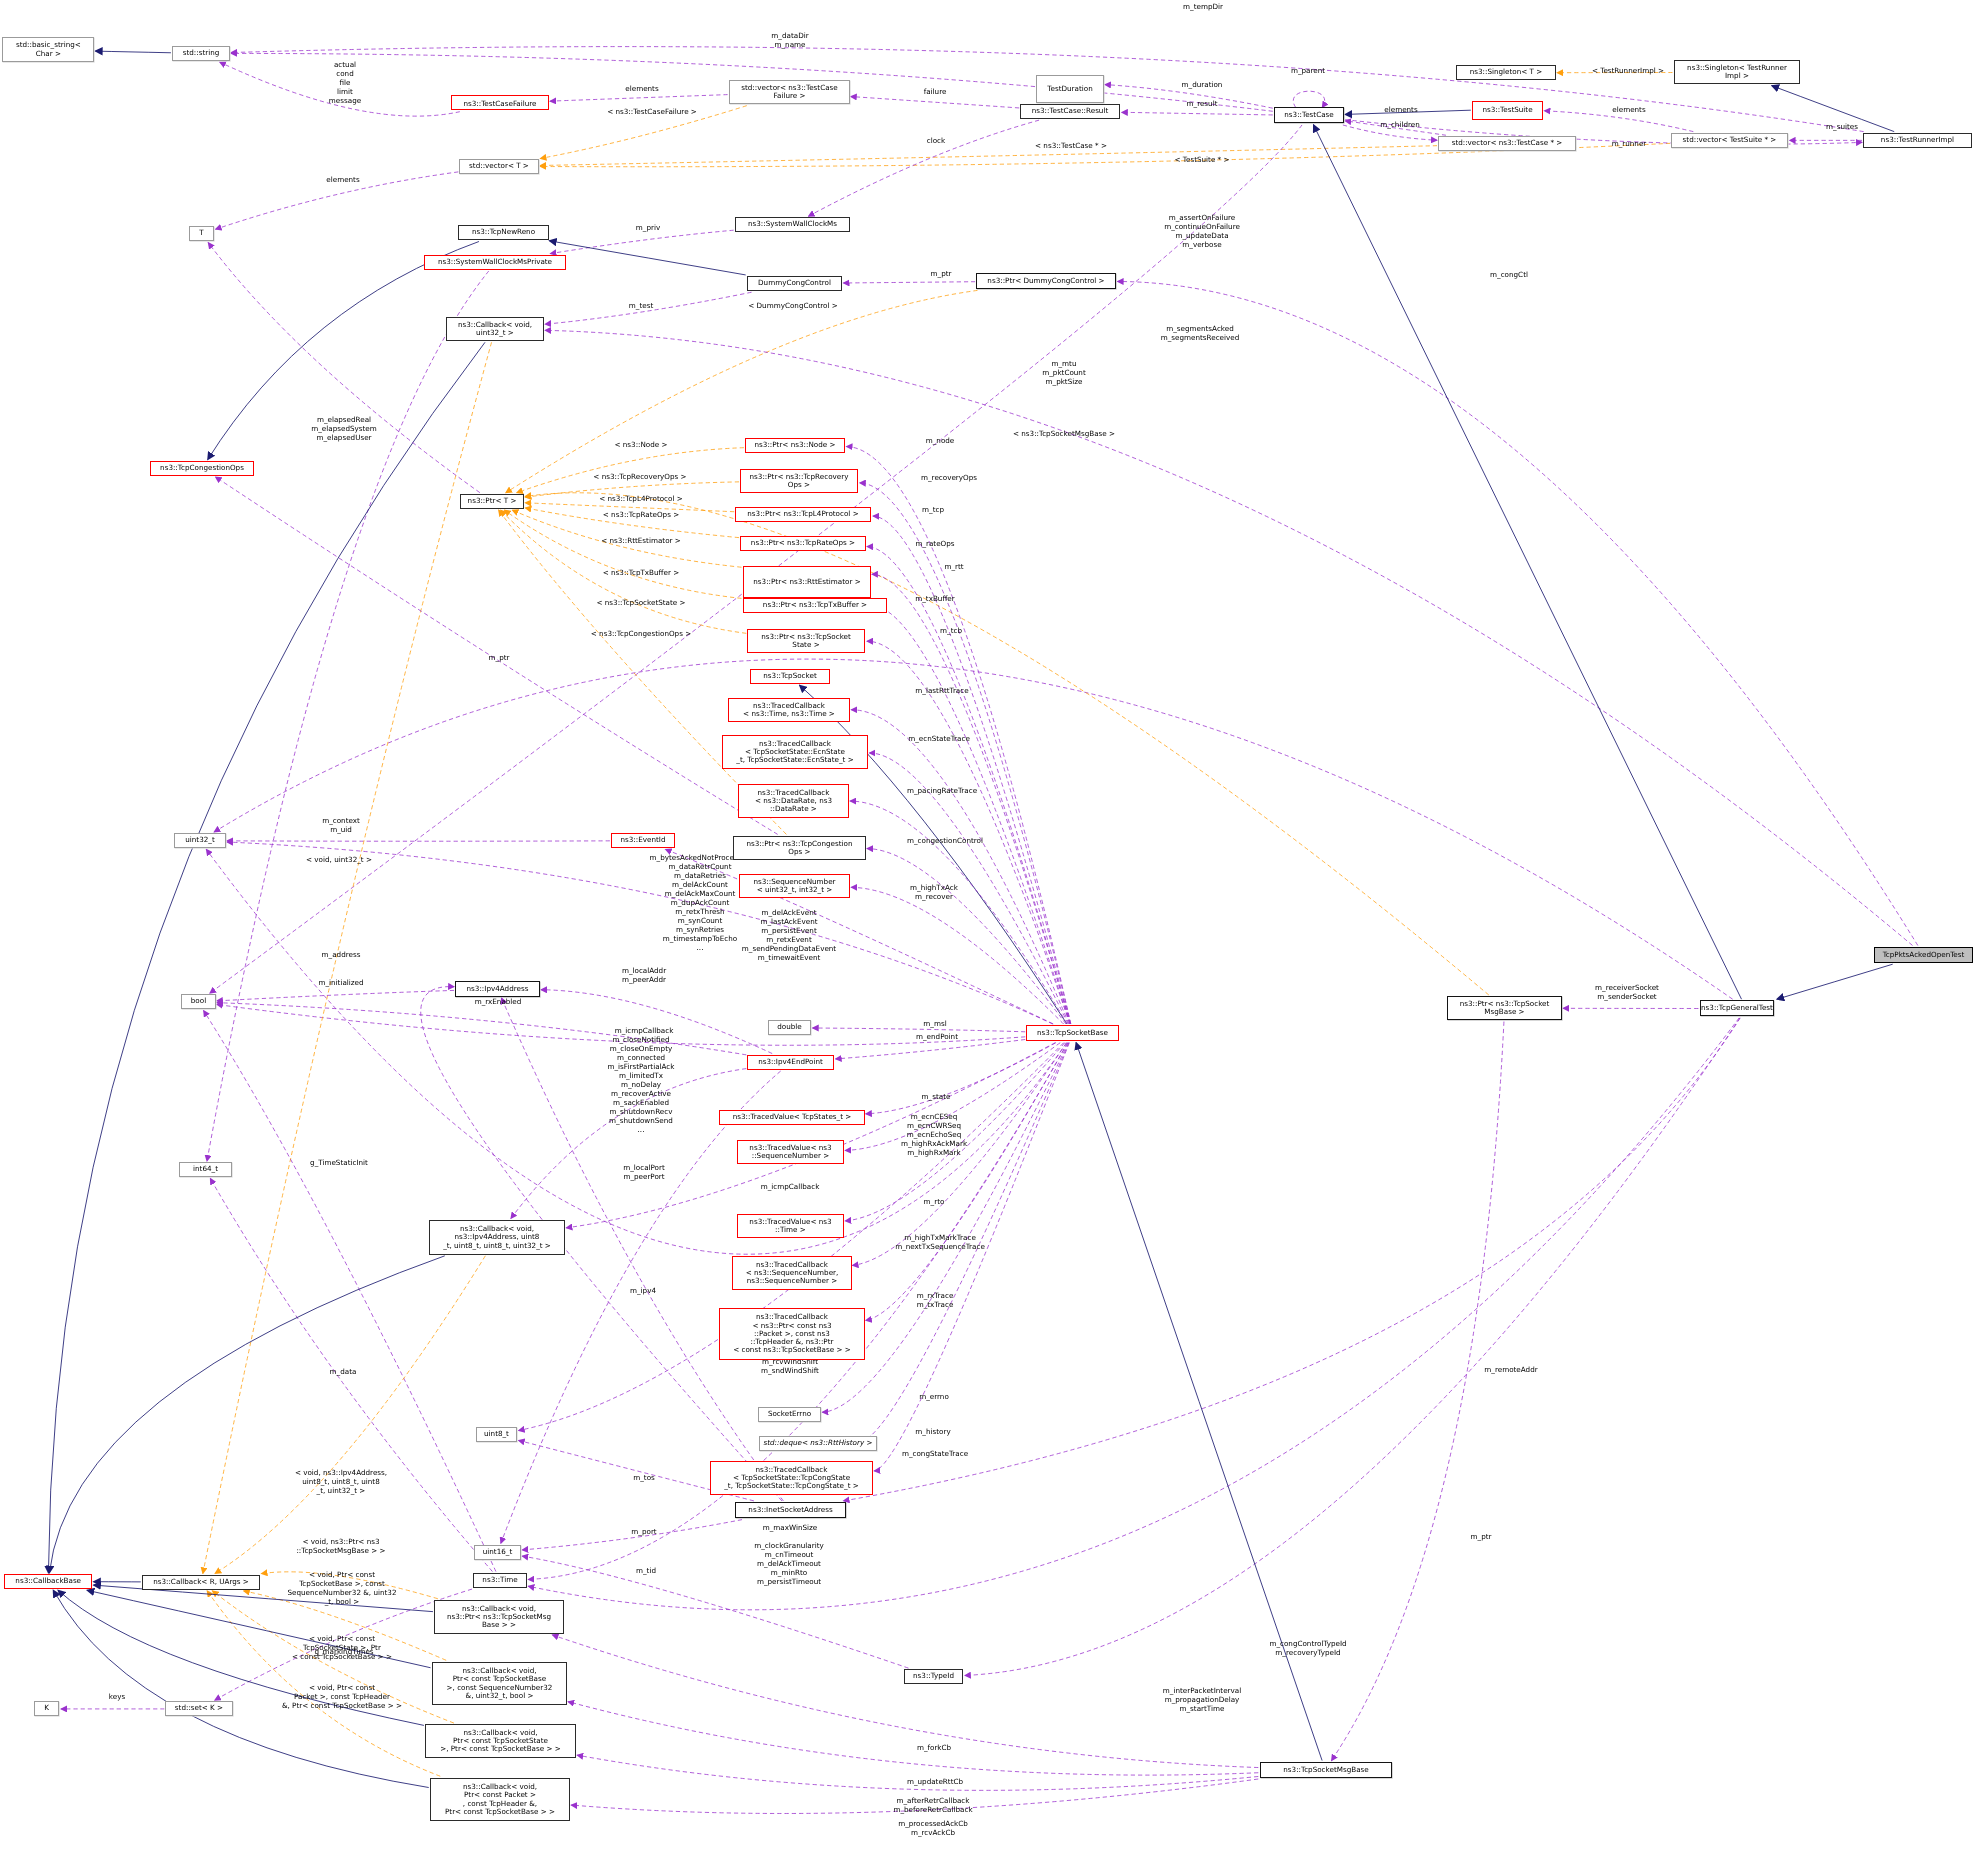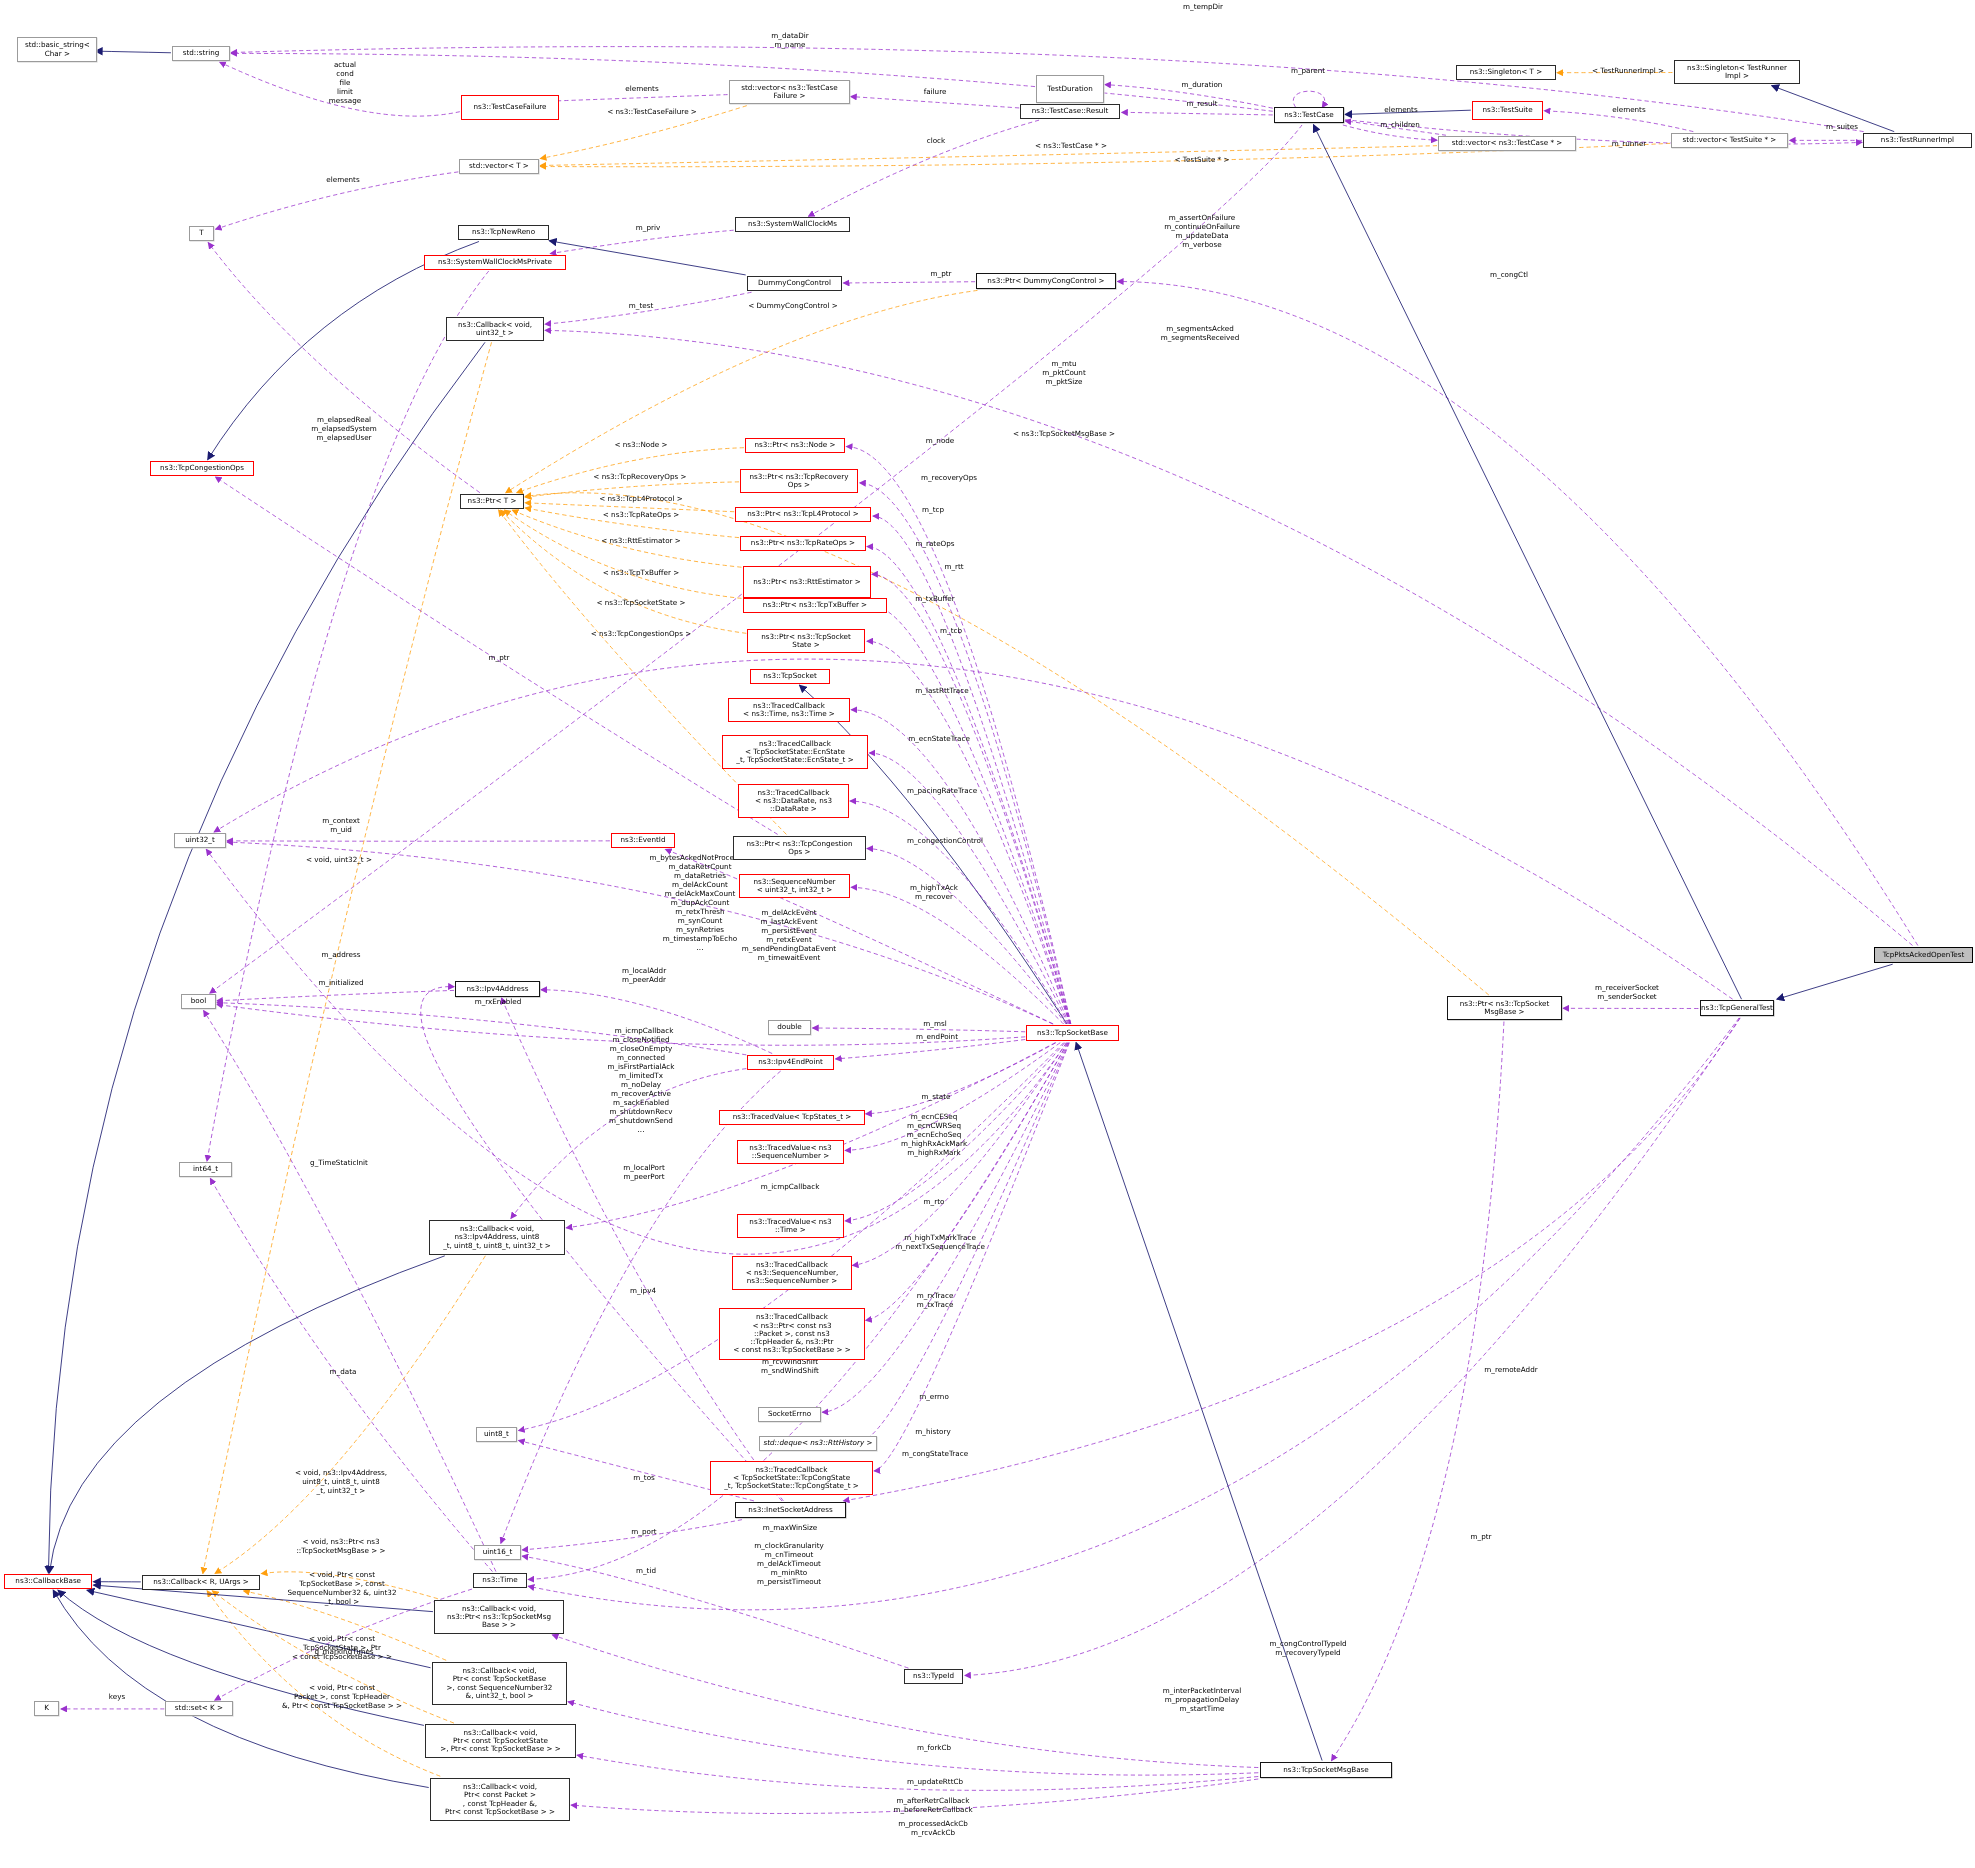--- a/index.html
+++ b/index.html
@@ -144,27 +144,27 @@
         <path d="M 2490.9 1692.0 Q 2448 2552 2205.3 2916.0" fill="none" stroke="#9a32cd" stroke-width="1.3" stroke-dasharray="7,5" marker-end="url(#arr_p)"></path>
         <path d="M 2882.2 1686.0 Q 2498 2292 1397.0 2486.0" fill="none" stroke="#9a32cd" stroke-width="1.3" stroke-dasharray="7,5" marker-end="url(#arr_p)"></path>
         <path d="M 2881.7 1686.0 Q 2178 2748 1598.0 2775.1" fill="none" stroke="#9a32cd" stroke-width="1.3" stroke-dasharray="7,5" marker-end="url(#arr_p)"></path>
         <path d="M 2880.4 1686.0 Q 2000 2862 875.0 2627.3" fill="none" stroke="#9a32cd" stroke-width="1.3" stroke-dasharray="7,5" marker-end="url(#arr_p)"></path>
         <path d="M 1287.9 1382.0 Q 828 1102 356.9 790.0" fill="none" stroke="#9a32cd" stroke-width="1.3" stroke-dasharray="7,5" marker-end="url(#arr_p)"></path>
         <path d="M 794.7 816.0 Q 495 602 344.9 402.0" fill="none" stroke="#9a32cd" stroke-width="1.3" stroke-dasharray="7,5" marker-end="url(#arr_p)"></path>
         <path d="M 2189.7 2916.0 Q 1986 2321.5 1782.3 1727.0" fill="none" stroke="#1b1b70" stroke-width="1.4" marker-end="url(#arr_n)"></path>
       </g>
   </svg>
   <div id="node-layer">
-      <div class="node gray" style="left: 2.4px; top: 37px; width: 80px; height: 25px; margin-left: 15px;">
+      <div class="node gray" style="left: 2.4px; top: 37px; width: 92px; height: 25px;">
         <span>std::basic_string&lt;<br>Char &gt;</span>
       </div>
       <div class="node gray" style="left: 172px; top: 46px; width: 58px; height: 15px;">
         <span>std::string</span>
       </div>
-      <div class="node red" style="left: 461px; top: 95px; width: 98px; height: 25px;">
+      <div class="node red" style="left: 451px; top: 95px; width: 98px; height: 15px; align-items: flex-end;">
         <span>ns3::TestCaseFailure</span>
       </div>
       <div class="node gray" style="left: 729px; top: 80px; width: 121px; height: 24px;">
         <span>std::vector&lt; ns3::TestCase<br>Failure &gt;</span>
       </div>
       <div class="node gray" style="left: 1036px; top: 75px; width: 68px; height: 28px;">
         <span>TestDuration</span>
       </div>
       <div class="node black" style="left: 1020px; top: 104px; width: 100px; height: 15px;">
         <span>ns3::TestCase::Result</span>

